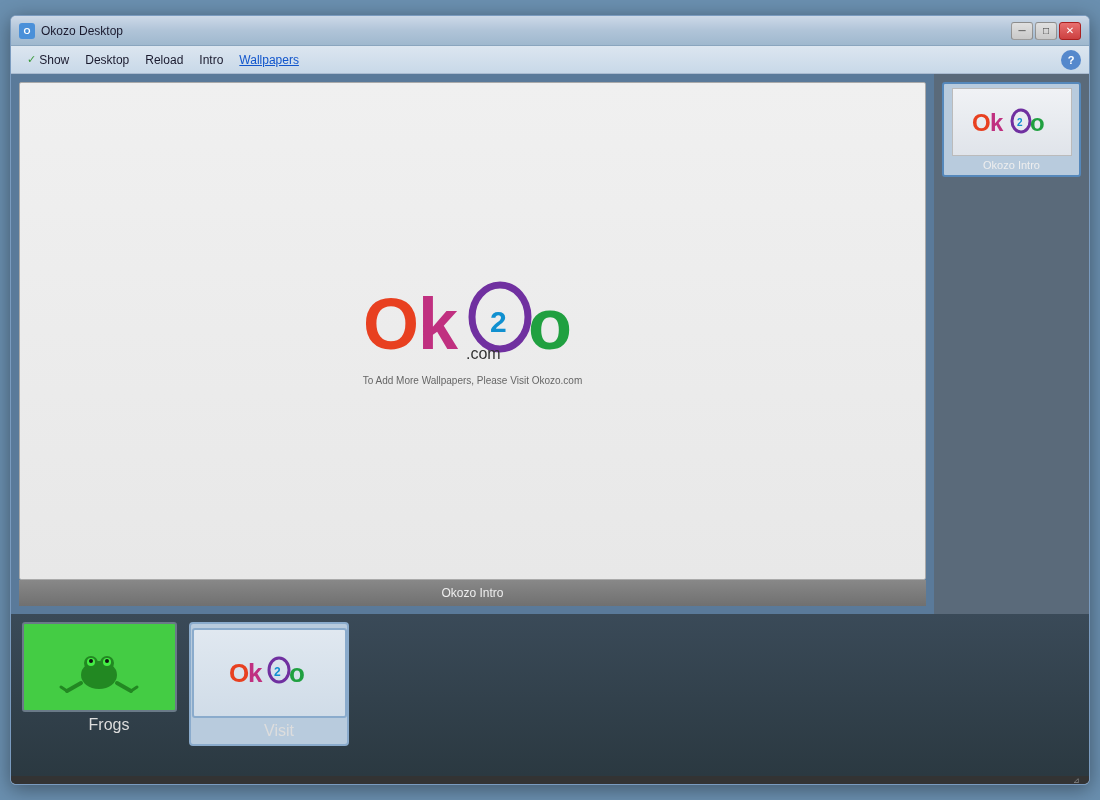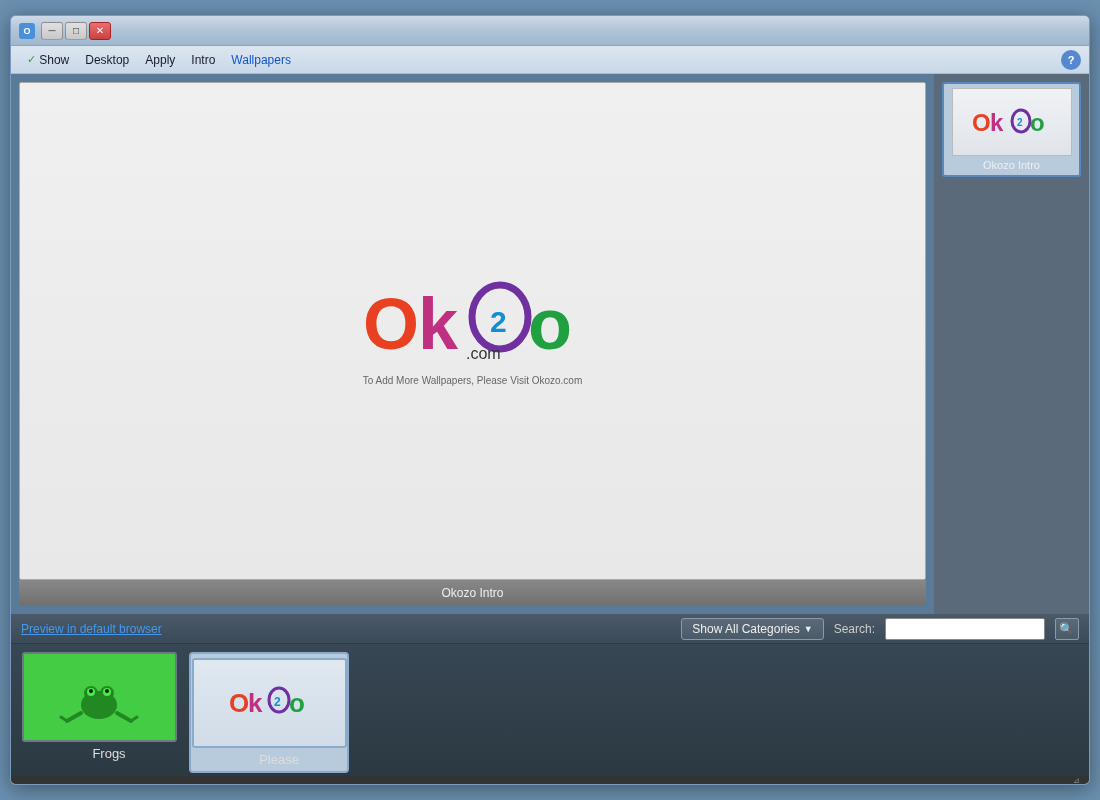--- a/index.html
+++ b/index.html
@@ -88,20 +88,21 @@
       cursor: pointer;
       color: #1a1a2e;
       font-size: 12px;
       border-radius: 3px;
       display: flex;
       align-items: center;
       gap: 3px;
     }
     .menu-item.active {
       color: #1155cc;
+      text-decoration: underline;
     }
     .menu-item .check {
       color: #3a9a3a;
       font-size: 11px;
     }
     .menu-spacer { flex: 1; }
     .help-btn {
       width: 20px; height: 20px;
       border-radius: 50%;
       background: #5588cc;
@@ -296,21 +297,21 @@
     .thumb-img.frogs {
       background: #44cc44;
       position: relative;
       overflow: hidden;
     }
     .thumb-img.okozo {
       background: linear-gradient(to bottom, #e0e8f0, #d0dce8);
       border-color: #8aabcc;
     }
     .thumb-label {
-      font-size: 13px;
+      font-size: 16px;
       color: #ddd;
       text-align: center;
       padding-left: 20px;
     }
 
     
     .scrollbar-corner {
       height: 8px;
       background: #333;
       display: flex;
@@ -327,37 +328,38 @@
   </style>
 </head>
 <body>
 
 <div class="window">
 
   <div class="title-bar">
     <div class="title-bar-icon">
       <span>O</span>
     </div>
+    <span class="title-bar-text">Okozo Desktop</span>
     <div class="title-bar-buttons">
       <div class="tb-btn minimize">─</div>
       <div class="tb-btn maximize">□</div>
       <div class="tb-btn close">✕</div>
     </div>
   </div>
 
   <div class="menu-bar">
     <div class="menu-item">
       <span class="check">✓</span>
       <span>Show</span>
     </div>
     <div class="menu-item">
       <span>Desktop</span>
     </div>
     <div class="menu-item">
-      <span>Apply</span>
+      <span>Reload</span>
     </div>
     <div class="menu-item">
       <span>Intro</span>
     </div>
     <div class="menu-item active">
       <span>Wallpapers</span>
     </div>
     <div class="menu-spacer"></div>
     <div class="help-btn">?</div>
   </div>
@@ -402,33 +404,20 @@
             <text x="58" y="24" font-size="24" font-weight="900" fill="#20a040" font-family="Arial Black, sans-serif">o</text>
           </svg>
         </div>
         <span class="sidebar-thumb-label">Okozo Intro</span>
       </div>
     </div>
   </div>
 
   <div class="bottom-bar">
 
-    <div class="bottom-toolbar">
-      <span class="preview-link">Preview in default browser</span>
-      <div class="bottom-toolbar-spacer"></div>
-      <button class="show-categories-btn">
-        <span>Show All Categories</span>
-        <span class="arrow">▼</span>
-      </button>
-      <span class="search-label">Search:</span>
-      <input class="search-input" type="text" placeholder="" style="">
-      <div class="search-btn">
-        <span>🔍</span>
-      </div>
-    </div>
 
     <div class="thumb-grid">
 
       <div class="thumb-item">
         <div class="thumb-img frogs">
           <svg width="80" height="60" viewBox="0 0 80 60">
 
             <ellipse cx="40" cy="38" rx="18" ry="14" fill="#228822"></ellipse>
             <circle cx="32" cy="26" r="7" fill="#228822"></circle>
             <circle cx="48" cy="26" r="7" fill="#228822"></circle>
@@ -449,21 +438,21 @@
       <div class="thumb-item" style="border: 2px solid #8aabcc; border-radius: 4px; background: #b8cbdd; padding: 4px;">
         <div class="thumb-img okozo">
           <svg width="80" height="34" viewBox="0 0 80 34">
             <text x="0" y="26" font-size="26" font-weight="900" fill="#e84020" font-family="Arial Black, sans-serif">O</text>
             <text x="19" y="26" font-size="26" font-weight="900" fill="#c03080" font-family="Arial Black, sans-serif">k</text>
             <ellipse cx="50" cy="14" rx="10" ry="12" fill="none" stroke="#7030a0" stroke-width="3"></ellipse>
             <text x="45" y="20" font-size="12" font-weight="900" fill="#1090d0" font-family="Arial Black, sans-serif">2</text>
             <text x="60" y="26" font-size="26" font-weight="900" fill="#20a040" font-family="Arial Black, sans-serif">o</text>
           </svg>
         </div>
-        <span class="thumb-label">Please</span>
+        <span class="thumb-label">Visit</span>
       </div>
     </div>
 
     <div class="scrollbar-corner">
       <span class="resize-grip">⊿</span>
     </div>
   </div>
 </div>
 
 </body></html>

